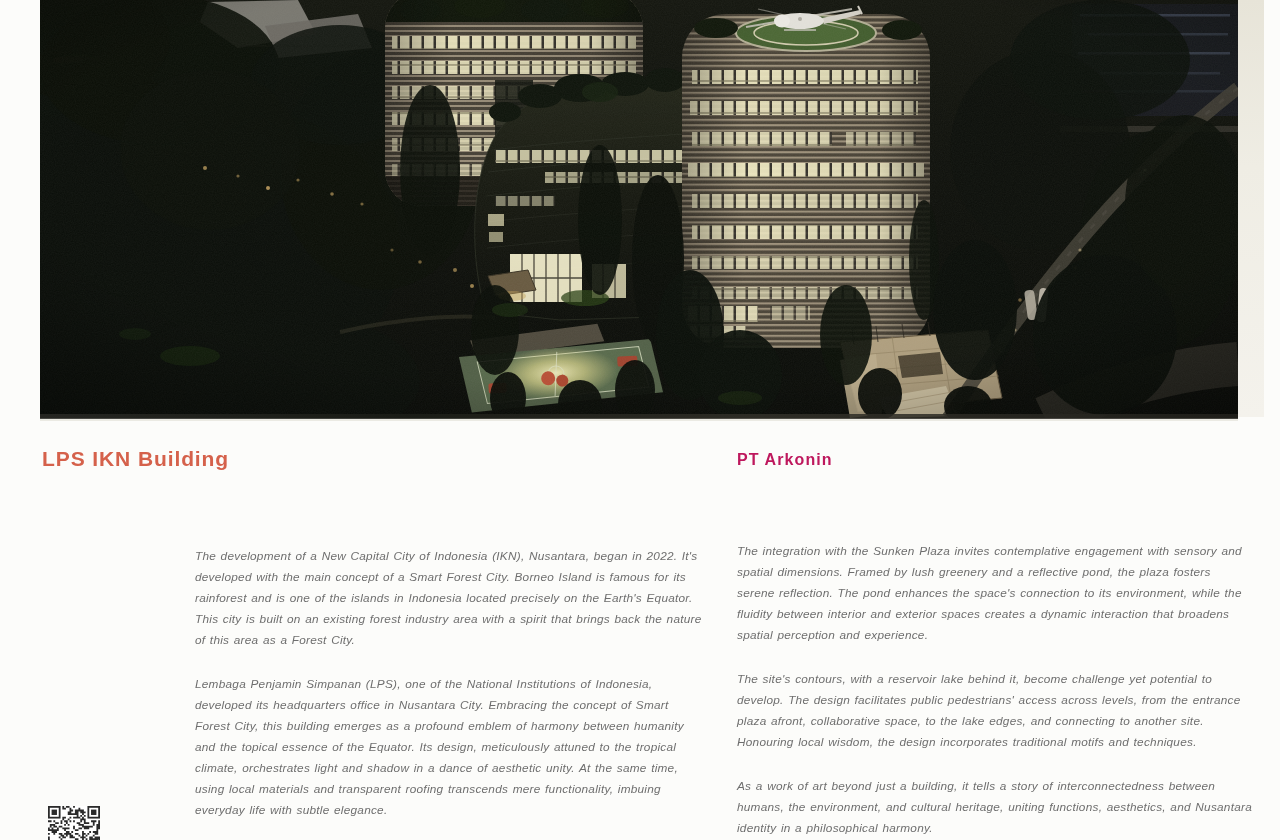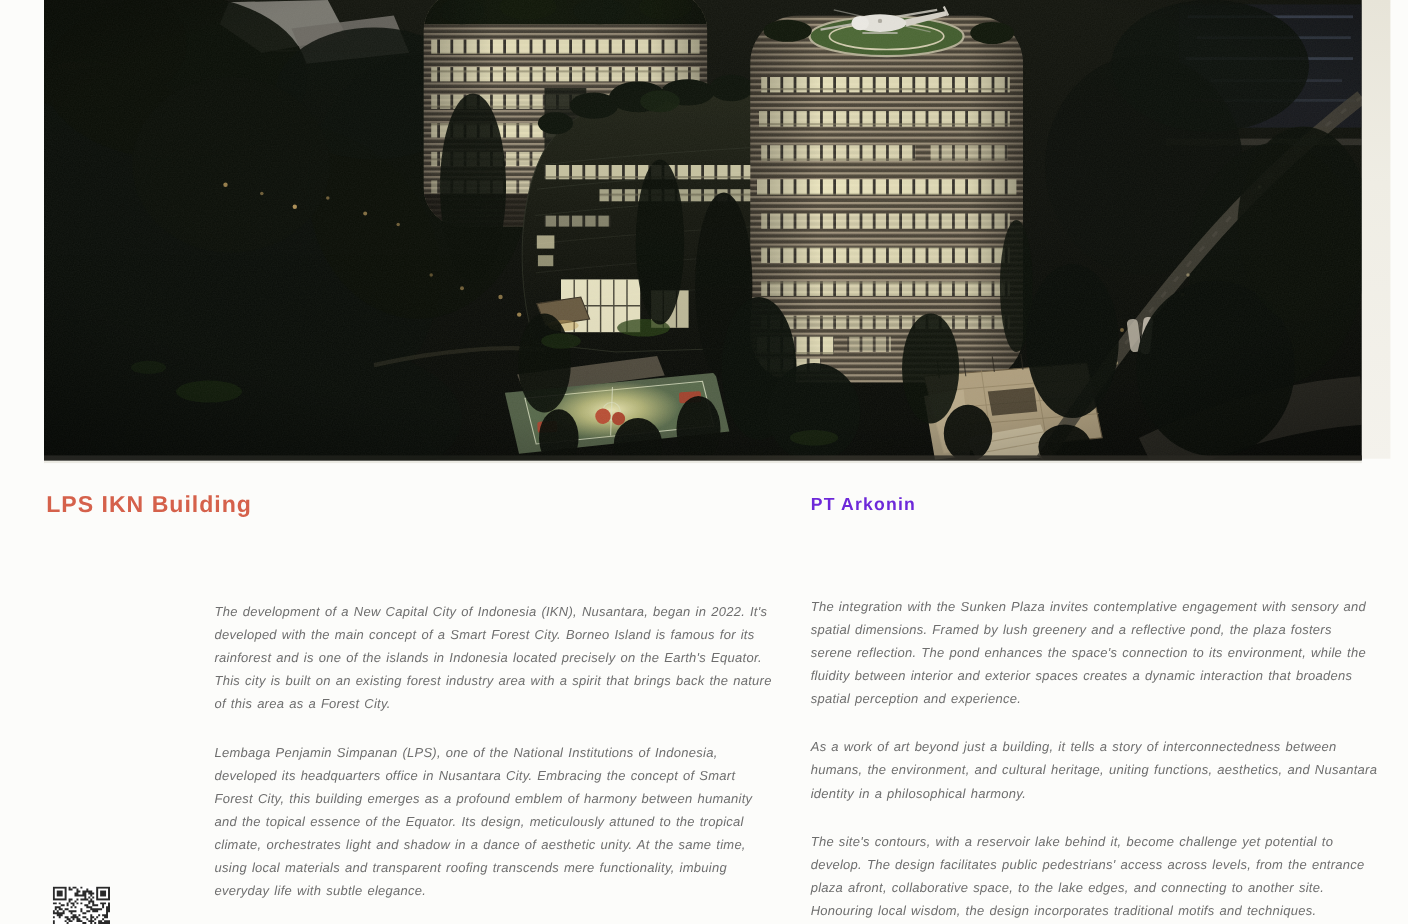--- a/index.html
+++ b/index.html
@@ -9,21 +9,21 @@
   .hero{position:absolute;left:40px;top:0;width:1198px;height:418px;background:#0d0f0b;}
   .hero svg{display:block;width:100%;height:100%;}
   .paper-strip{position:absolute;left:1238px;top:0;width:26px;height:417px;
         background:linear-gradient(180deg,#e7e4d8 0%,#efede4 40%,#f4f2ec 100%);}
   .photo-edge{position:absolute;left:40px;top:414px;width:1198px;height:5px;
         background:linear-gradient(90deg,#2a2a26,#1c1e18 30%,#33312a 60%,#23221d);opacity:.85;
         border-bottom:2px solid #e9e7e0;}
   .title-left{position:absolute;left:42px;top:447px;margin:0;font-size:21px;font-weight:bold;
         color:#d5614b;letter-spacing:0.9px;}
   .title-right{position:absolute;left:737px;top:451px;margin:0;font-size:16px;font-weight:bold;
-        color:#6d28d9;letter-spacing:1.1px;}
+        color:#be185d;letter-spacing:1.1px;}
   .col{position:absolute;color:#6e6e6e;font-size:11.8px;line-height:21px;
         letter-spacing:0.25px;word-spacing:1px;}
   .col p{margin:0 0 23px 0;font-style:italic;}
   .col-left{left:195px;top:546px;width:510px;}
   .col-right{left:737px;top:541px;width:515px;}
   .qr{position:absolute;left:48px;top:806px;width:52px;height:52px;}
   .qr svg{display:block;width:100%;height:100%;background:#fff;}
 </style>
 </head>
 <body>
@@ -329,22 +329,22 @@
 
   <h1 class="title-left">LPS IKN Building</h1>
   <h2 class="title-right">PT Arkonin</h2>
 
   <div class="col col-left">
     <p>The development of a New Capital City of Indonesia (IKN), Nusantara, began in 2022. It's developed with the main concept of a Smart Forest City. Borneo Island is famous for its rainforest and is one of the islands in Indonesia located precisely on the Earth's Equator. This city is built on an existing forest industry area with a spirit that brings back the nature of this area as a Forest City.</p>
     <p>Lembaga Penjamin Simpanan (LPS), one of the National Institutions of Indonesia, developed its headquarters office in Nusantara City. Embracing the concept of Smart Forest City, this building emerges as a profound emblem of harmony between humanity and the topical essence of the Equator. Its design, meticulously attuned to the tropical climate, orchestrates light and shadow in a dance of aesthetic unity. At the same time, using local materials and transparent roofing transcends mere functionality, imbuing everyday life with subtle elegance.</p>
   </div>
   <div class="col col-right">
     <p>The integration with the Sunken Plaza invites contemplative engagement with sensory and spatial dimensions. Framed by lush greenery and a reflective pond, the plaza fosters serene reflection. The pond enhances the space's connection to its environment, while the fluidity between interior and exterior spaces creates a dynamic interaction that broadens spatial perception and experience.</p>
+    <p>The site's contours, with a reservoir lake behind it, become challenge yet potential to develop. The design facilitates public pedestrians' access across levels, from the entrance plaza afront, collaborative space, to the lake edges, and connecting to another site. Honouring local wisdom, the design incorporates traditional motifs and techniques.</p>
     <p>As a work of art beyond just a building, it tells a story of interconnectedness between humans, the environment, and cultural heritage, uniting functions, aesthetics, and Nusantara identity in a philosophical harmony.</p>
-    <p>The site's contours, with a reservoir lake behind it, become challenge yet potential to develop. The design facilitates public pedestrians' access across levels, from the entrance plaza afront, collaborative space, to the lake edges, and connecting to another site. Honouring local wisdom, the design incorporates traditional motifs and techniques.</p>
   </div>
 
   <div class="qr">
     <svg viewBox="0 0 29 29">
       <g fill="#2a2a2a">
         <rect x="0" y="0" width="7" height="7"></rect>
           <rect x="22" y="0" width="7" height="7"></rect>
           <rect x="0" y="22" width="7" height="7"></rect>
       </g>
       <g fill="#ffffff">

